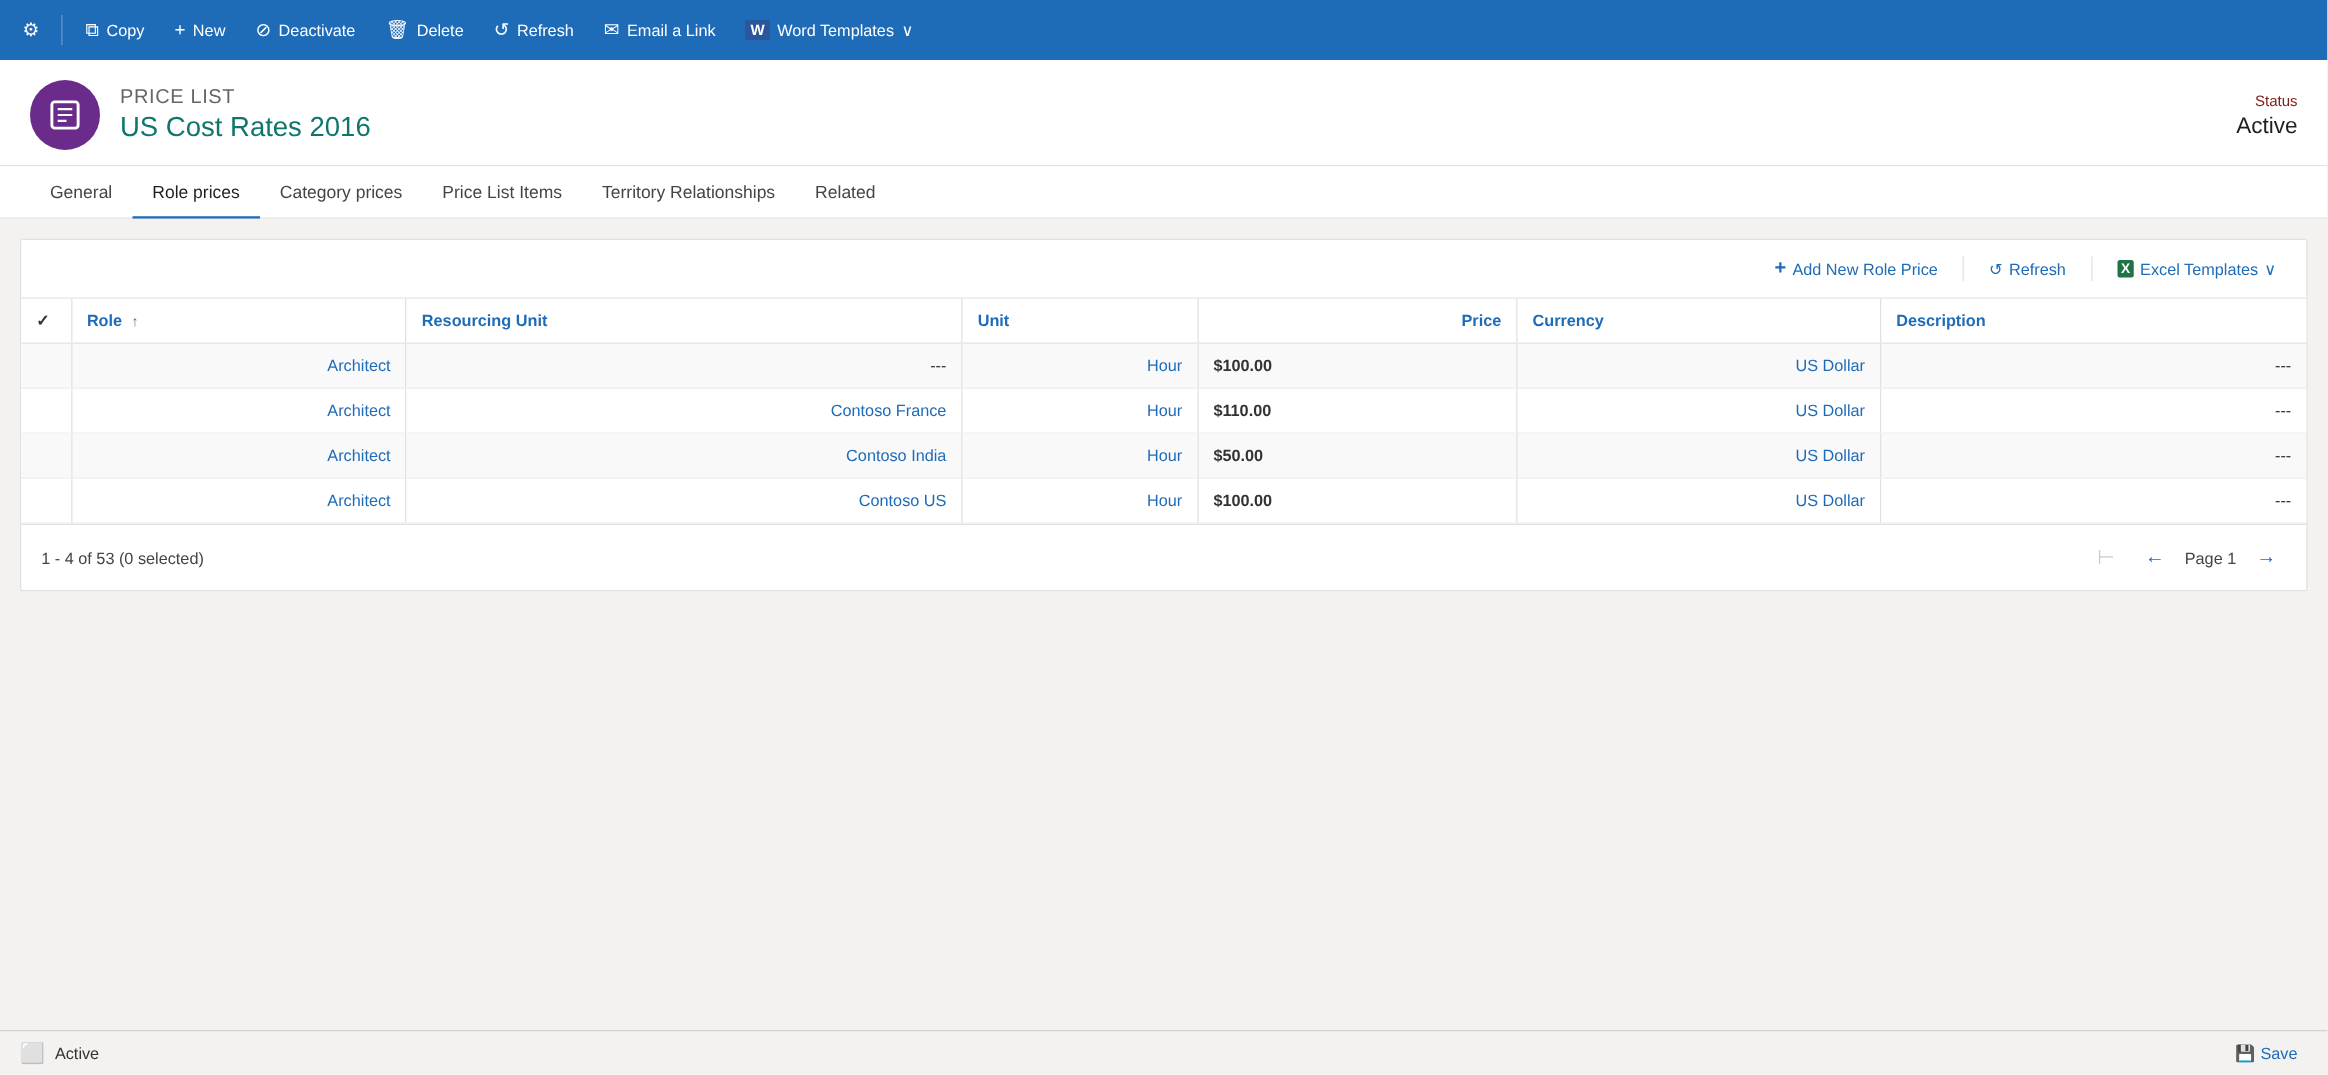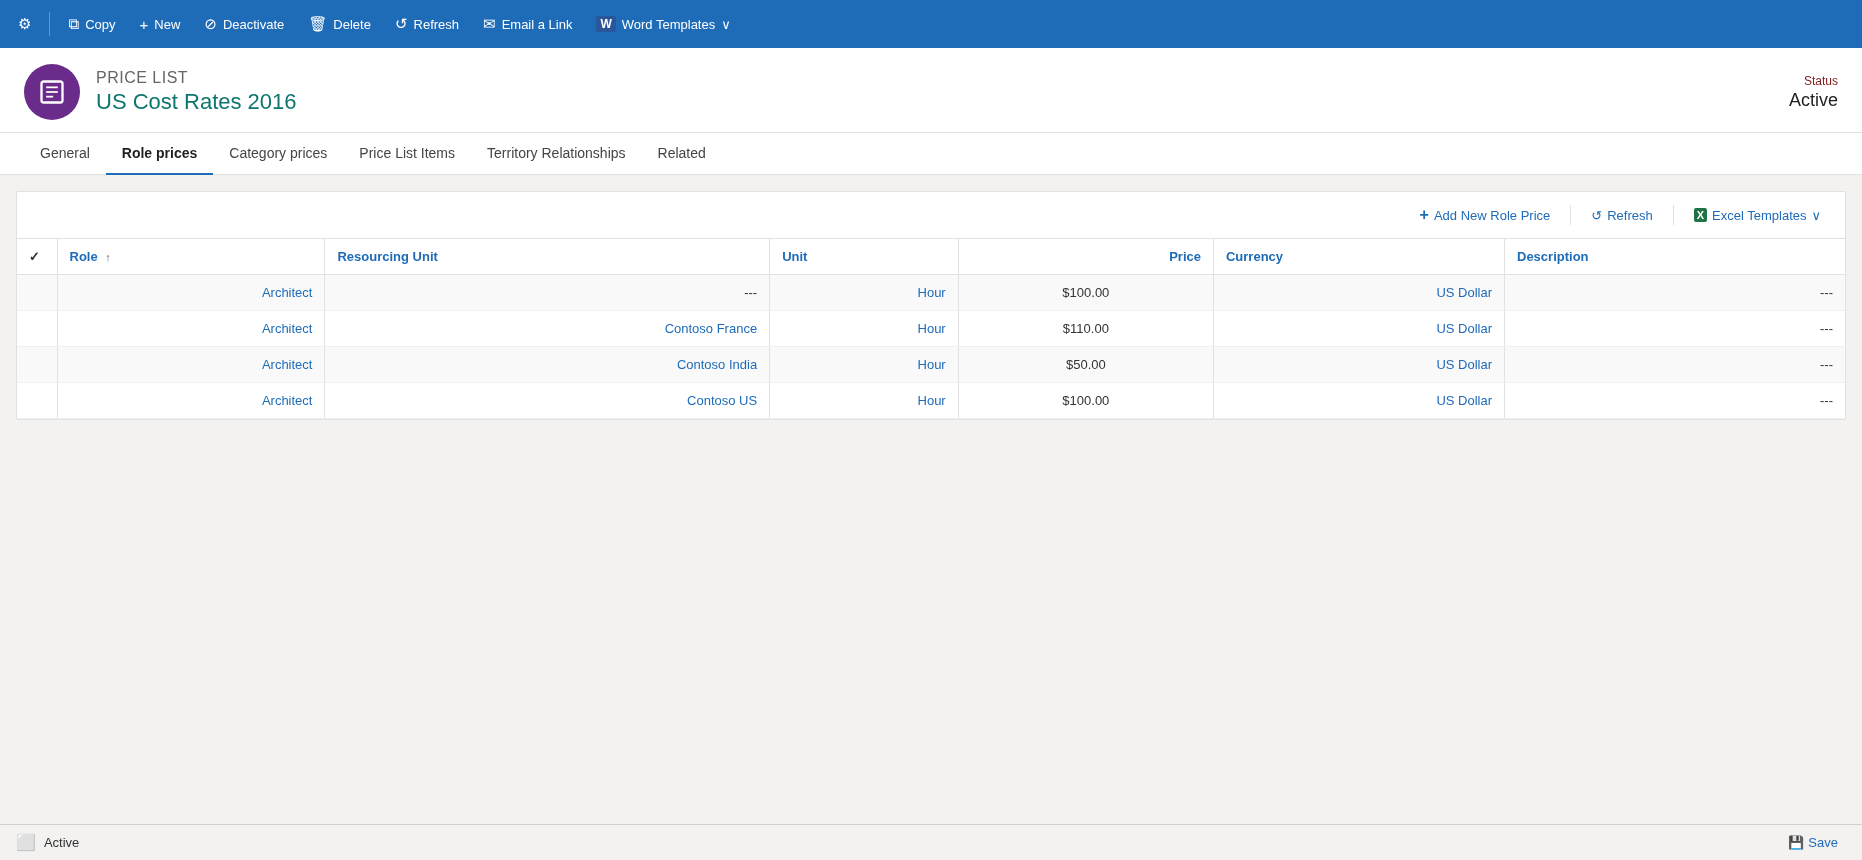--- a/index.html
+++ b/index.html
@@ -71,21 +71,21 @@
     }
     .tab {
       padding: 12px 16px;
       font-size: 14px;
       color: #444;
       cursor: pointer;
       border-bottom: 2px solid transparent;
       white-space: nowrap;
       margin-bottom: -1px;
     }
-    .tab.active { color: #1f1f1f; border-bottom: 2px solid #1e6bb8; font-weight: 700; text-align: right; }
+    .tab.active { color: #1f1f1f; border-bottom: 2px solid #1e6bb8; font-weight: 400; text-align: right; }
 
     
     .main-content {
       flex: 1;
       overflow: auto;
       background: #f3f2f1;
       padding: 16px;
     }
 
     
@@ -143,21 +143,21 @@
       padding: 10px 12px;
       font-size: 13px;
       border-bottom: 1px solid #f0f0f0;
       border-right: 1px solid #e1e1e1;
       text-align: right;
     }
     .data-table td:last-child { border-right: none; }
     .data-table tr.even-row { background: #f9f9f9; }
     .data-table tr.odd-row { background: white; }
     .data-table td.link-cell { color: #1e6bb8; cursor: pointer; }
-    .data-table td.price-cell { text-align: center; }
+    .data-table td.price-cell { text-align: left; font-weight: bold; }
     .data-table td.check-col { text-align: center; }
     .sort-icon { font-size: 11px; margin-left: 4px; color: #666; }
 
     
     .pagination {
       display: flex;
       align-items: center;
       justify-content: space-between;
       padding: 12px 16px;
       border-top: 1px solid #e1e1e1;
@@ -354,20 +354,29 @@
     <td class="link-cell">Architect</td>
     <td class="link-cell">Contoso US</td>
     <td class="link-cell">Hour</td>
     <td class="price-cell">$100.00</td>
     <td class="link-cell">US Dollar</td>
     <td>---</td>
   </tr>
         </tbody>
     </table>
 
+    <div class="pagination">
+      <span>1 - 4 of 53 (0 selected)</span>
+      <div class="pagination-controls">
+        <button class="page-btn" disabled="">⊢</button>
+        <button class="page-btn">←</button>
+        <span class="page-label">Page 1</span>
+        <button class="page-btn">→</button>
+      </div>
+    </div>
 
   </div>
 </div>
 
 <div class="status-bar">
   <div class="status-left">
     <span class="status-icon">⬜</span>
     <span>Active</span>
   </div>
   <button class="save-btn">

